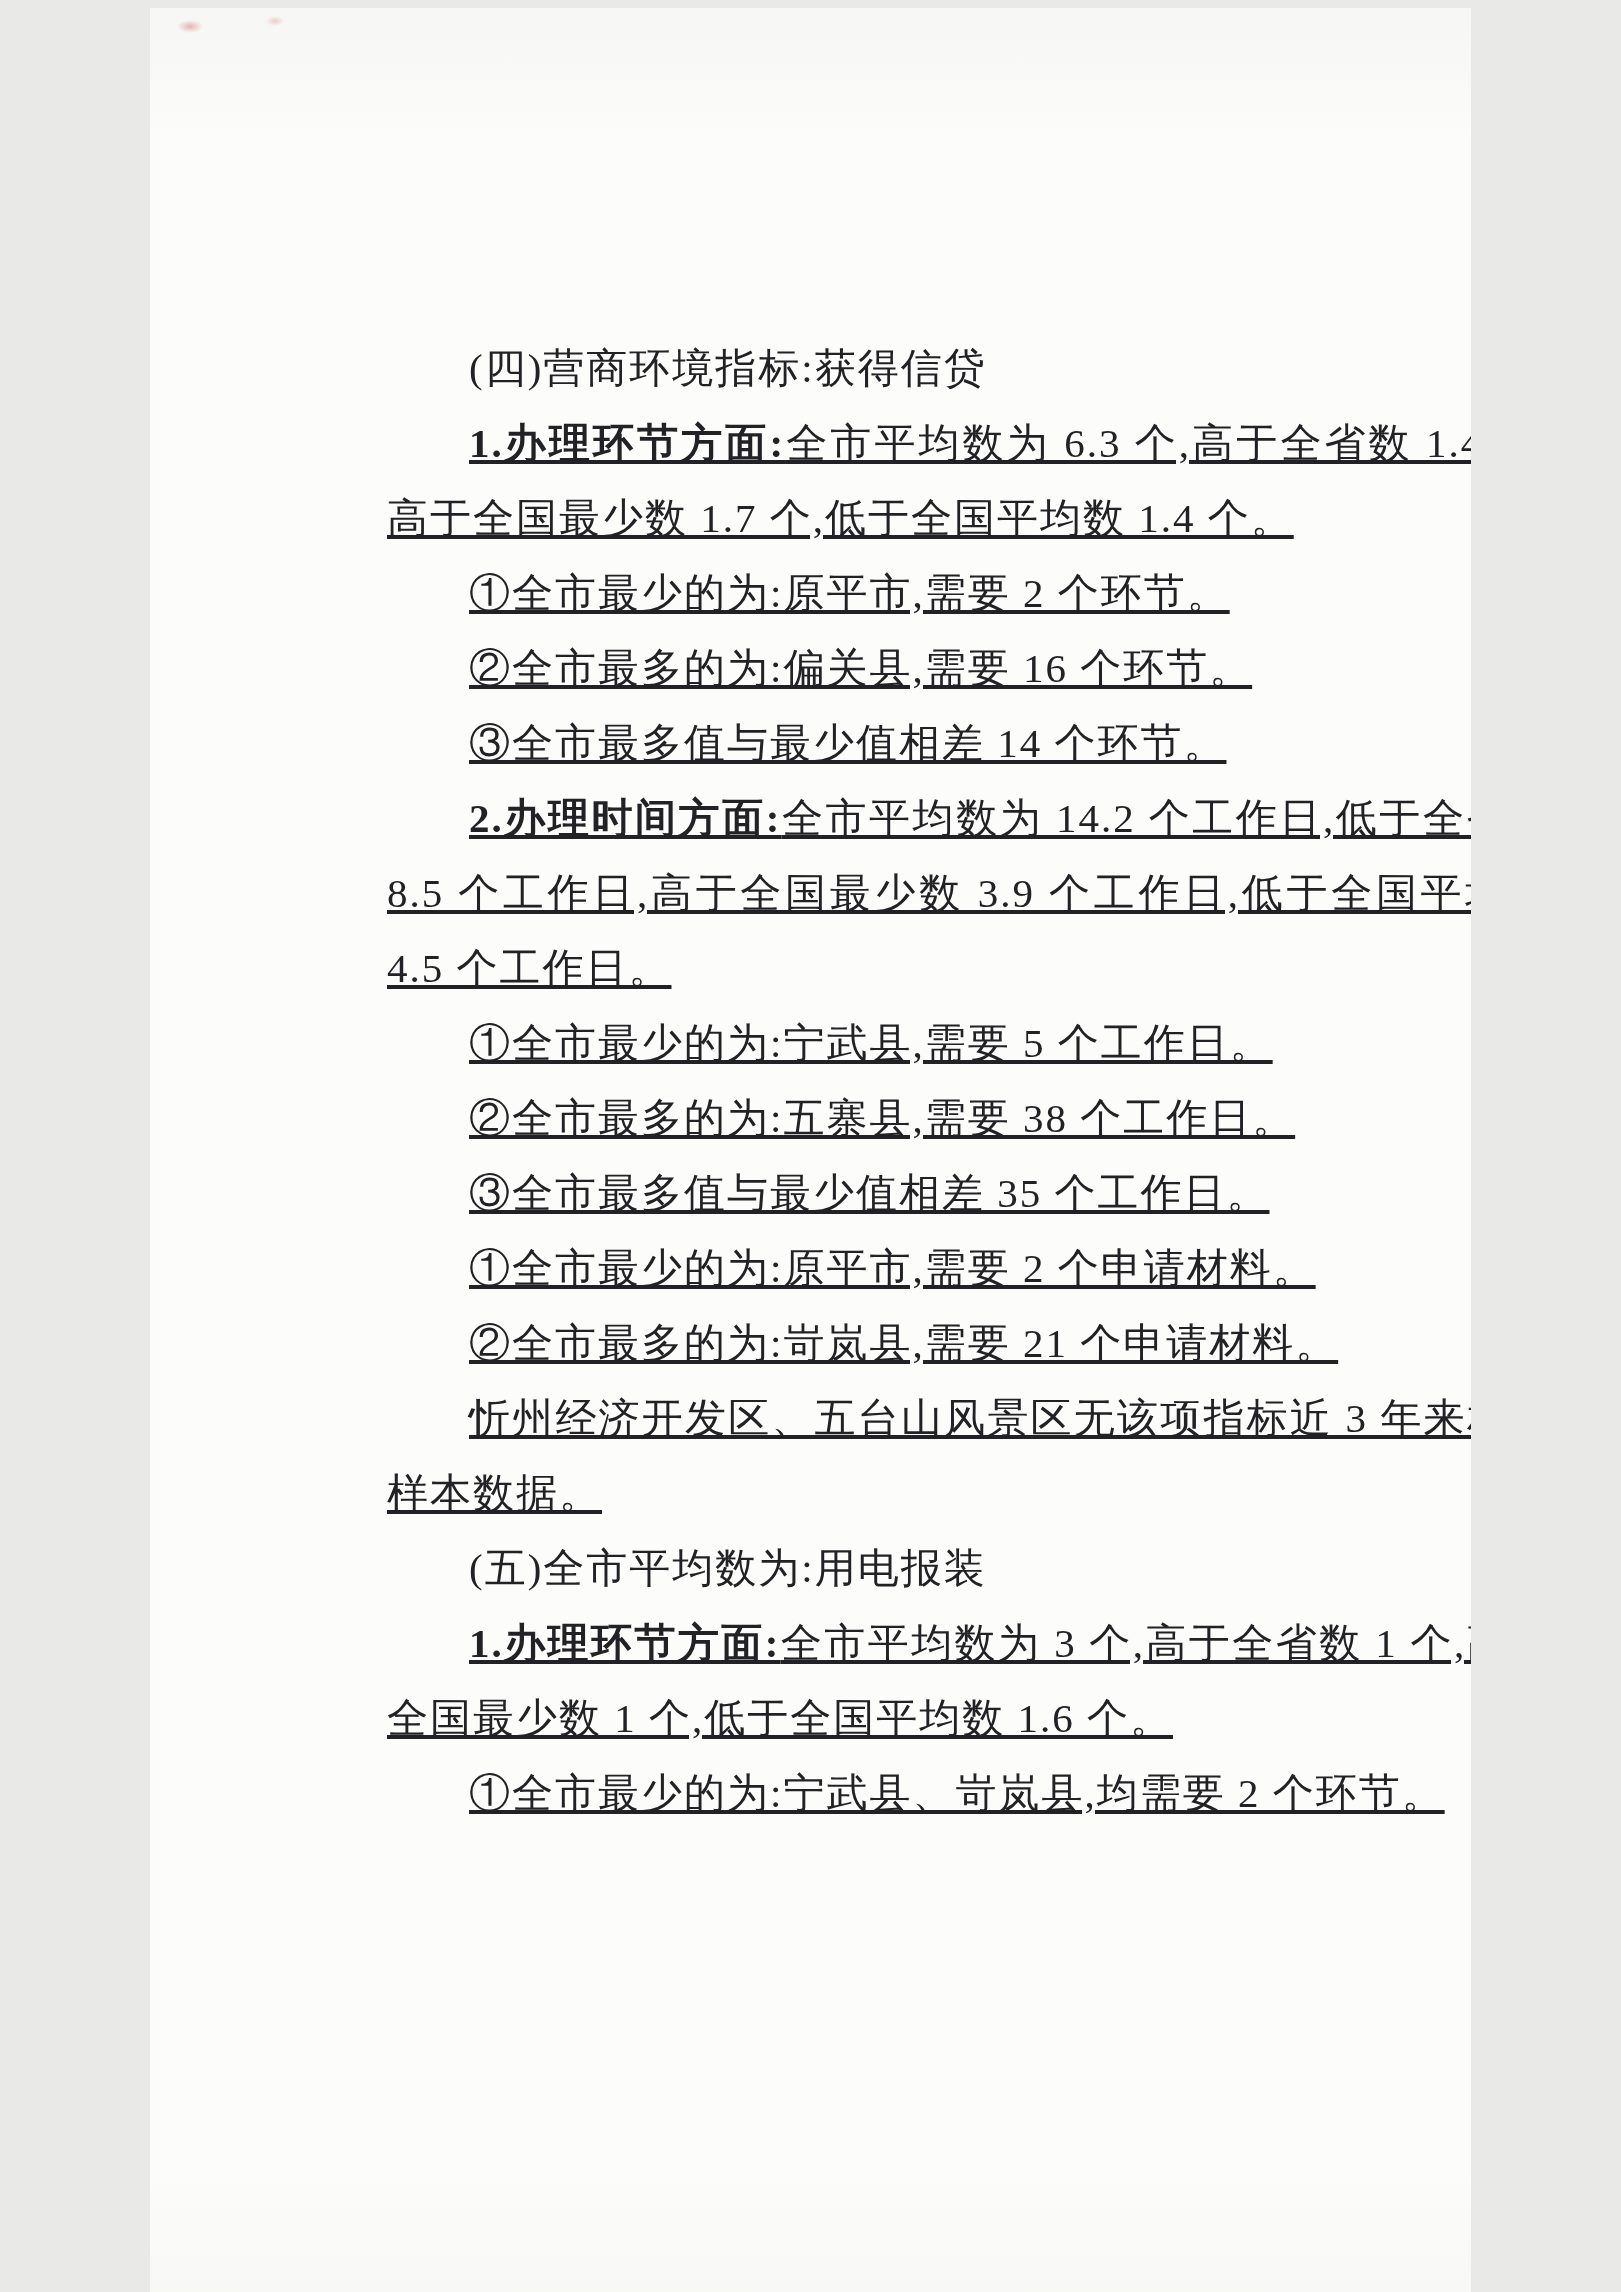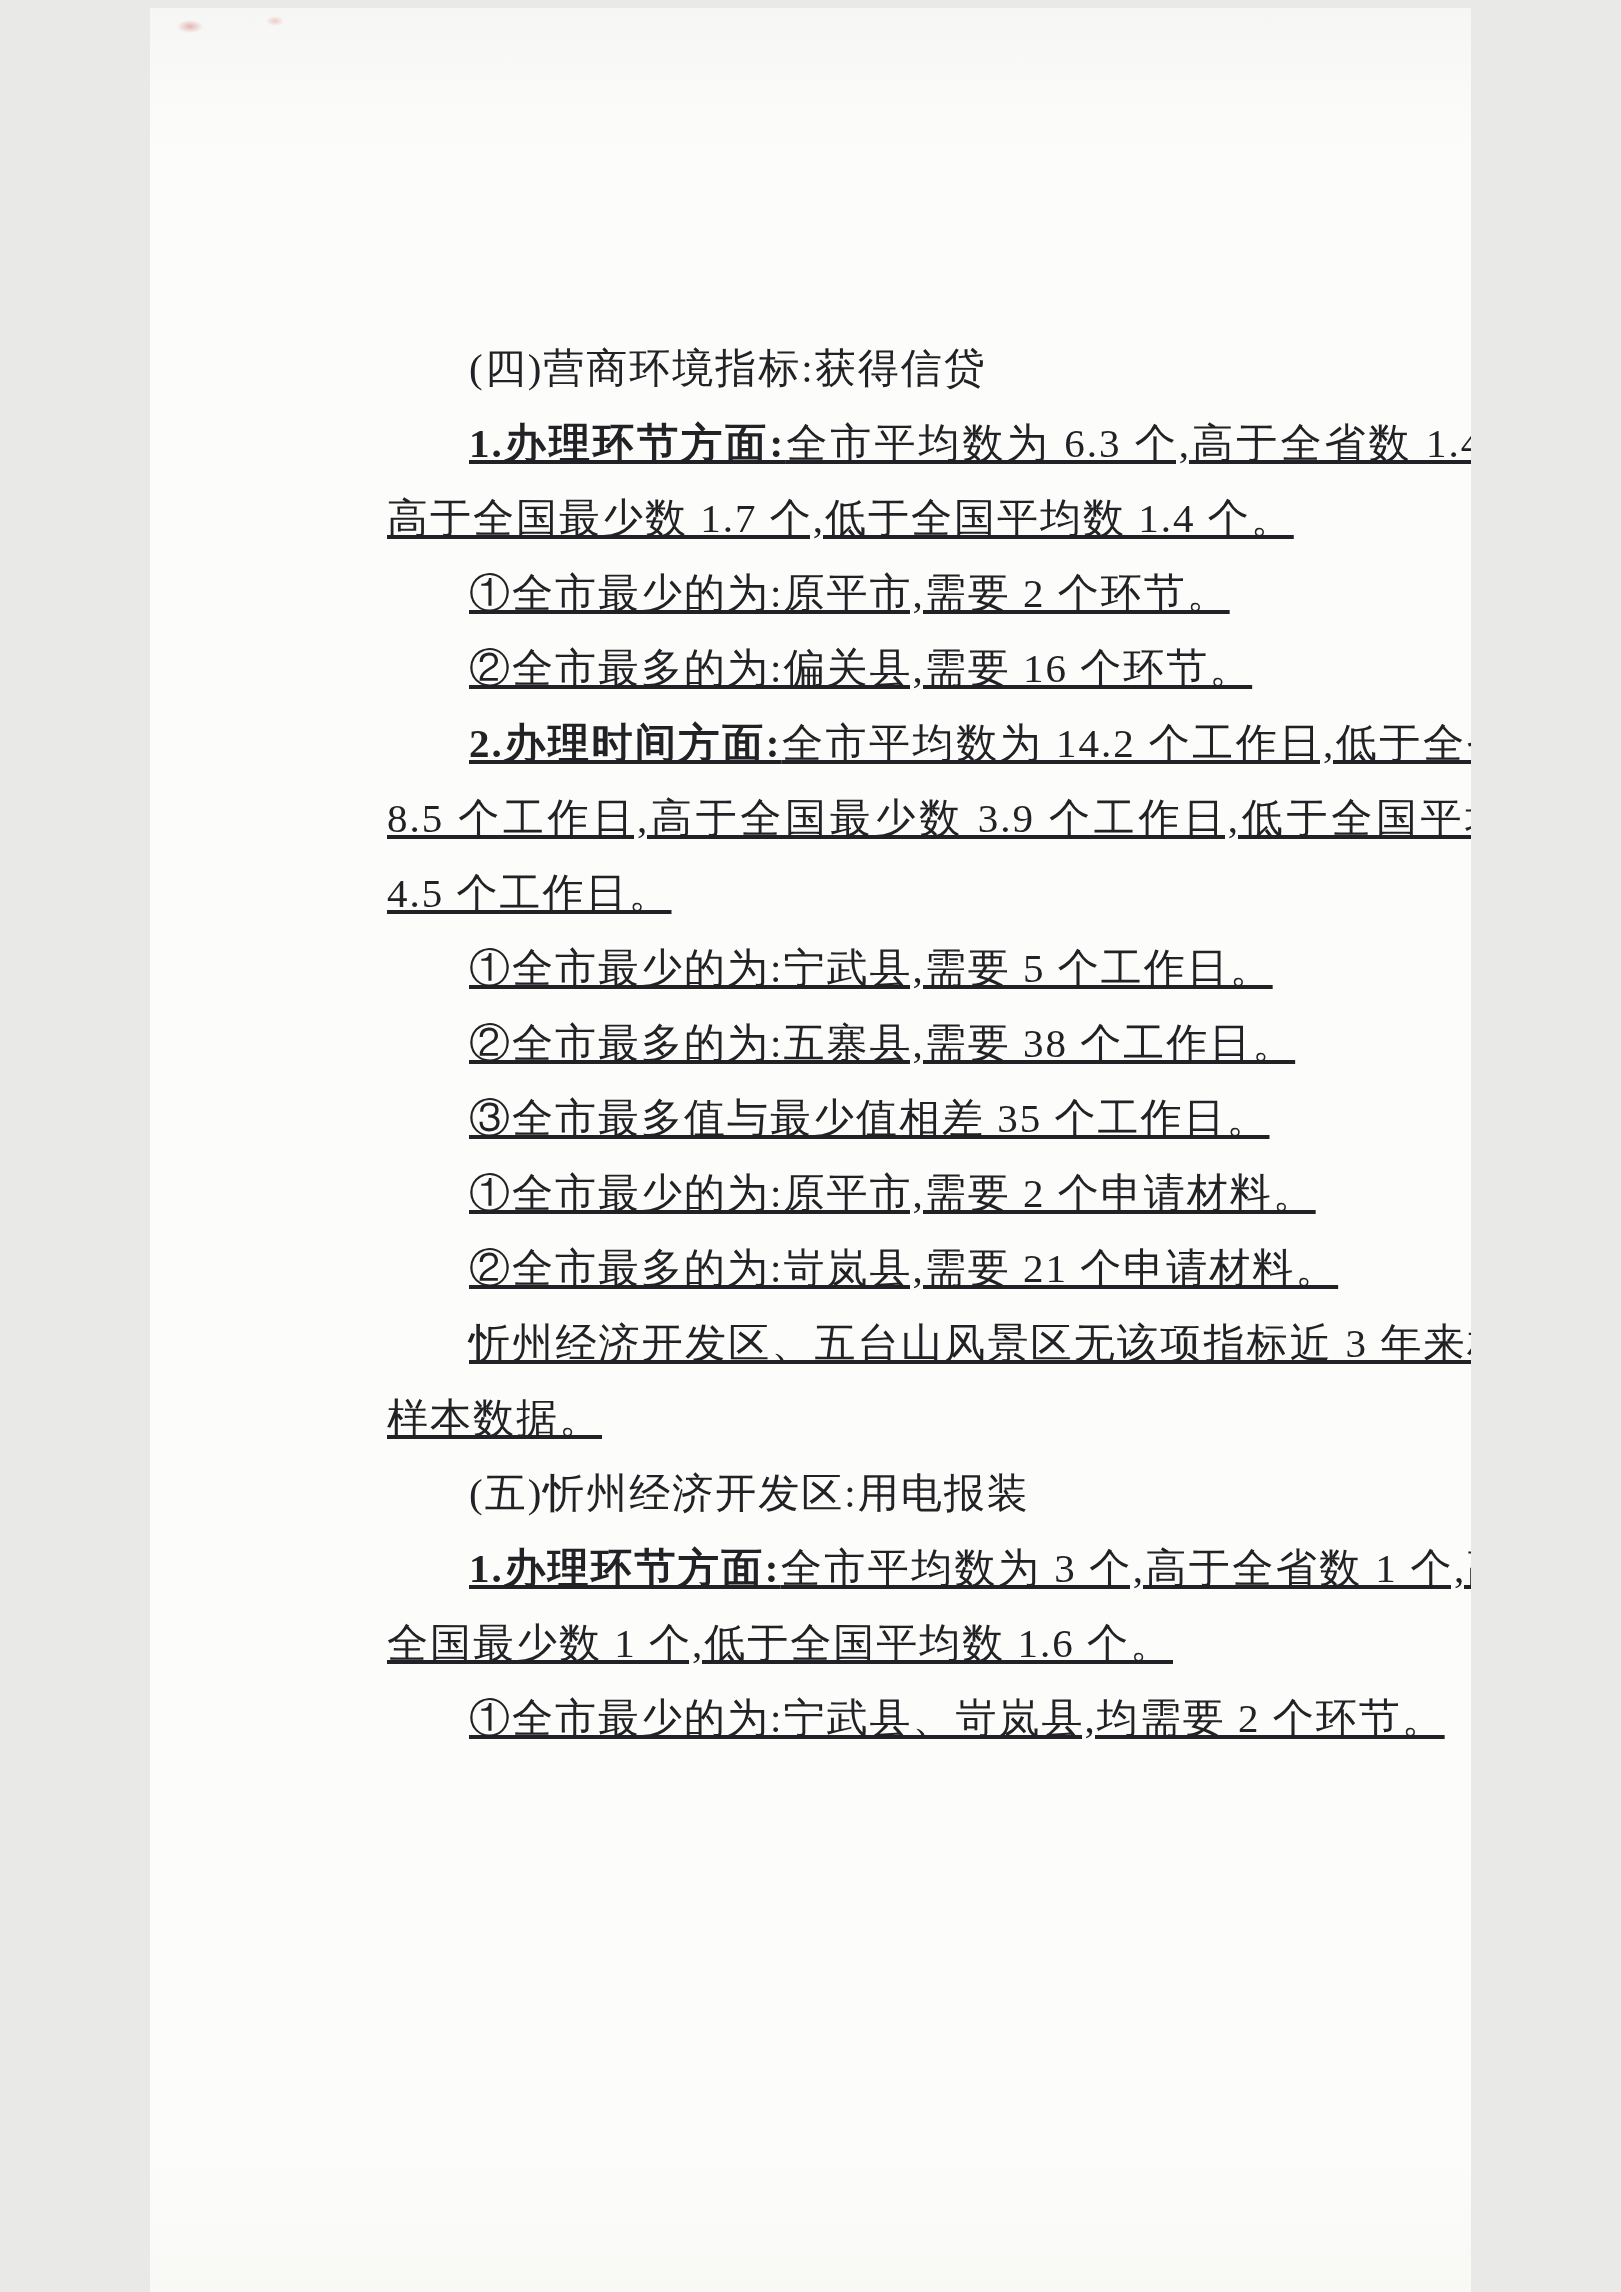--- a/index.html
+++ b/index.html
@@ -83,38 +83,39 @@
   <div class="content">
 
     <h3 class="section-heading">(四)营商环境指标:获得信贷</h3>
 
     <p class="para"><span class="lead">1.办理环节方面:</span><span>全市平均数为 6.3 个,高于全省数 1.4 个,高于全国最少数 1.7 个,低于全国平均数 1.4 个。</span></p>
 
     <p class="para"><span>①全市最少的为:原平市,需要 2 个环节。</span></p>
 
     <p class="para"><span>②全市最多的为:偏关县,需要 16 个环节。</span></p>
 
+    <p class="para"><span>③全市最多值与最少值相差 14 个环节。</span></p>
 
     <p class="para"><span class="lead">2.办理时间方面:</span><span>全市平均数为 14.2 个工作日,低于全省数 8.5 个工作日,高于全国最少数 3.9 个工作日,低于全国平均数 4.5 个工作日。</span></p>
 
     <p class="para"><span>①全市最少的为:宁武县,需要 5 个工作日。</span></p>
 
     <p class="para"><span>②全市最多的为:五寨县,需要 38 个工作日。</span></p>
 
     <p class="para"><span>③全市最多值与最少值相差 35 个工作日。</span></p>
 
 
     <p class="para"><span>①全市最少的为:原平市,需要 2 个申请材料。</span></p>
 
     <p class="para"><span>②全市最多的为:岢岚县,需要 21 个申请材料。</span></p>
 
 
     <p class="para"><span>忻州经济开发区、五台山风景区无该项指标近 3 年来相关样本数据。</span></p>
 
-    <h3 class="section-heading">(五)忻州经济开发区:用电报装</h3>
+    <h3 class="section-heading">(五)全市平均数为:用电报装</h3>
 
     <p class="para"><span class="lead">1.办理环节方面:</span><span>全市平均数为 3 个,高于全省数 1 个,高于全国最少数 1 个,低于全国平均数 1.6 个。</span></p>
 
     <p class="para"><span>①全市最少的为:宁武县、岢岚县,均需要 2 个环节。</span></p>
 
   </div>
 
   <div class="page-number">- 5 -</div>
 </div>
 

